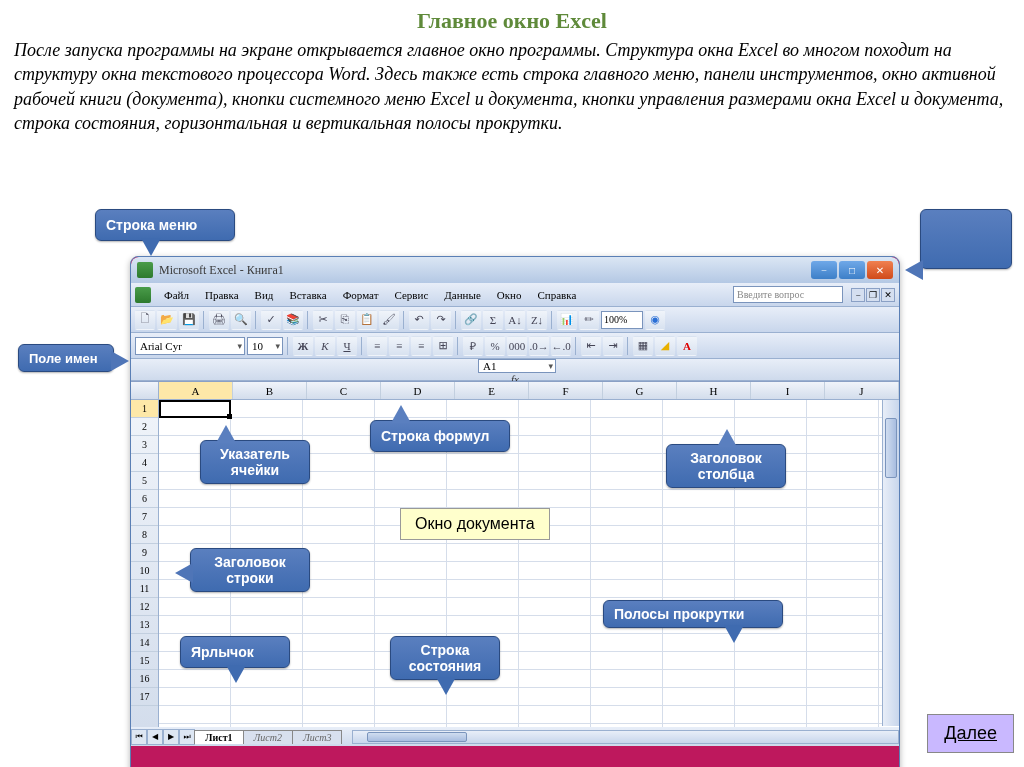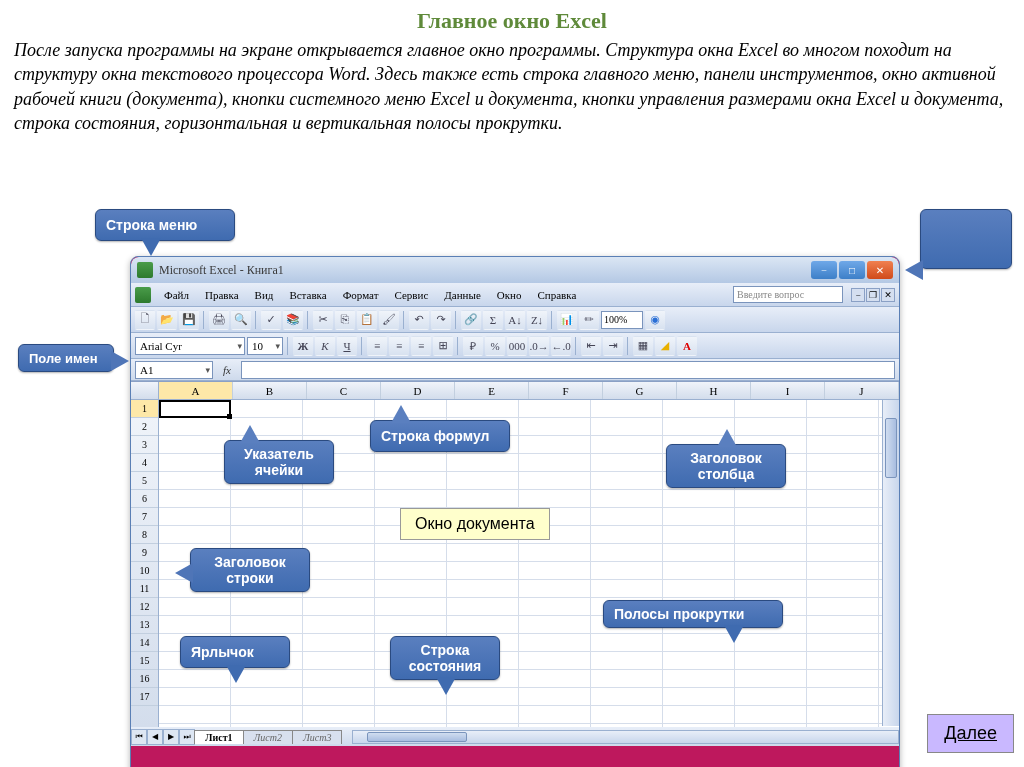--- a/index.html
+++ b/index.html
@@ -211,20 +211,21 @@
     font-size: 10px;
     padding: 0 2px;
     display: flex; align-items: center;
   }
   .namebox-row {
     height: 22px;
     background: linear-gradient(#e8eef8, #cedaec);
     display: flex;
     align-items: center;
     border-bottom: 1px solid #9ab0d0;
+    flex-direction: column;
   }
   .name-box {
     width: 78px; height: 18px;
     background: #fff;
     border: 1px solid #7a94bc;
     margin-left: 4px;
     font-size: 11px;
     padding: 0 4px;
     display: flex; align-items: center;
     position: relative;
@@ -526,21 +527,21 @@
 <div class="callout" style="left:18px; top:344px; width:96px; height:28px; font-size:13px;">
   <span>Поле имен</span>
   <div class="pointer pointer-right" style="right:-16px; top:6px;"></div>
 </div>
 
 <div class="callout" style="left:370px; top:420px; width:140px; height:32px;">
   <span>Строка формул</span>
   <div class="pointer pointer-up" style="top:-16px; left:20px;"></div>
 </div>
 
-<div class="callout" style="left:224px; top:440px; width:110px; height:44px;">
+<div class="callout" style="left:200px; top:440px; width:110px; height:44px;">
   <span>Указатель ячейки</span>
   <div class="pointer pointer-up" style="top:-16px; left:15px;"></div>
 </div>
 
 <div class="callout" style="left:659px; top:444px; width:120px; height:44px;margin-left:7px;">
   <span>Заголовок столбца</span>
   <div class="pointer pointer-up" style="top:-16px; left:50px;"></div>
 </div>
 
 <div class="doc-label" style="left:400px; top:508px;">Окно документа</div>

